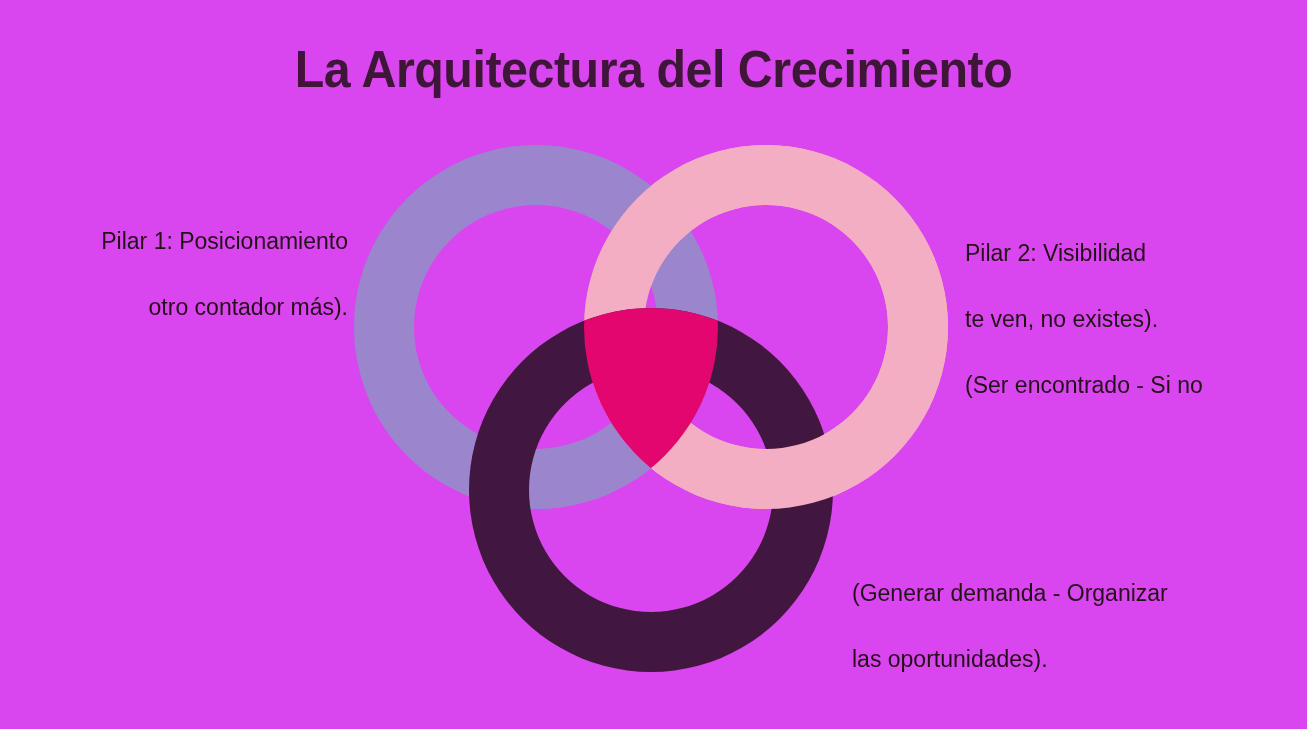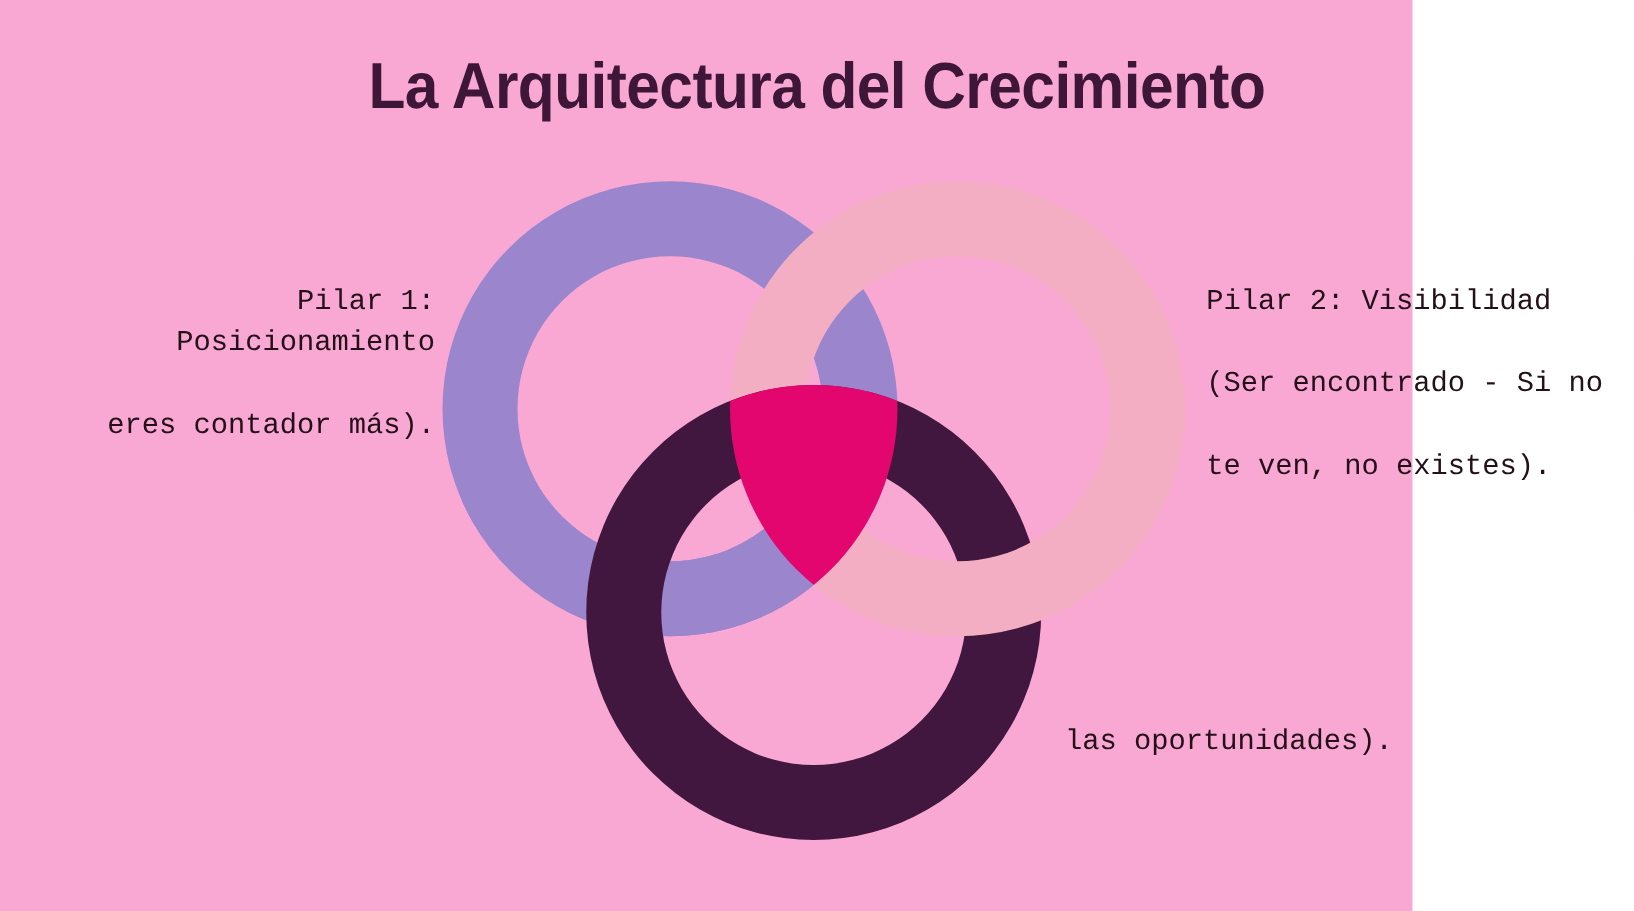--- a/index.html
+++ b/index.html
@@ -11,23 +11,23 @@
     width: 1307px;
     height: 729px;
     overflow: hidden;
     font-family: "Liberation Sans", sans-serif;
     position: relative;
   }
 
   #slide {
     position: absolute;
     inset: 0;
-    width: 1130px;
+    width: 1307px;
     height: 729px;
-    background: #f9a8d4;
+    background: #d946ef;
   }
 
   
   #title {
     position: absolute;
     left: 0;
     top: 40px;
     width: 1307px;
     text-align: center;
     font-family: "Liberation Sans", sans-serif;
@@ -46,37 +46,37 @@
     position: absolute;
     left: 0;
     top: 0;
     width: 1307px;
     height: 729px;
   }
 
   
   .pillar-label {
     position: absolute;
-    font-family: Liberation Mono, monospace;
+    font-family: Liberation Sans, sans-serif;
     font-size: 23px;
     line-height: 33px;
     color: #241019;
     white-space: pre-line;
   }
   .pillar-label .pl-line { display: block; }
 
   #pillar1 {
     left: 18px;
     top: 192px;
     width: 330px;
     text-align: right;
   }
   #pillar2 {
     left: 965px;
-    top: 192px;
+    top: 204px;
     width: 330px;
     text-align: left;
   }
   #pillar3 {
     left: 852px;
     top: 544px;
     width: 400px;
     text-align: left;
   }
 </style>
@@ -158,26 +158,27 @@
         <g clip-path="url(#clip-disc-b)">
           <circle cx="651" cy="490" r="182" fill="#E3066E"></circle>
         </g>
       </g>
     </g>
 
   </svg>
 
   <div class="pillar-label" id="pillar1" style="color: rgb(36, 16, 25);">
     <span class="pl-line">Pilar 1: Posicionamiento</span>
-    <span class="pl-line">eres contador más).</span>
+    <span class="pl-line">otro contador más).</span>
   </div>
 
   <div class="pillar-label" id="pillar2" style="color: rgb(36, 16, 25);">
     <span class="pl-line">Pilar 2: Visibilidad</span>
+    <span class="pl-line">te ven, no existes).</span>
     <span class="pl-line">(Ser encontrado - Si no</span>
-    <span class="pl-line">te ven, no existes).</span>
   </div>
 
   <div class="pillar-label" id="pillar3" style="color: rgb(36, 16, 25);">
+    <span class="pl-line">(Generar demanda - Organizar</span>
     <span class="pl-line">las oportunidades).</span>
   </div>
 
 </div>
 
 </body></html>

